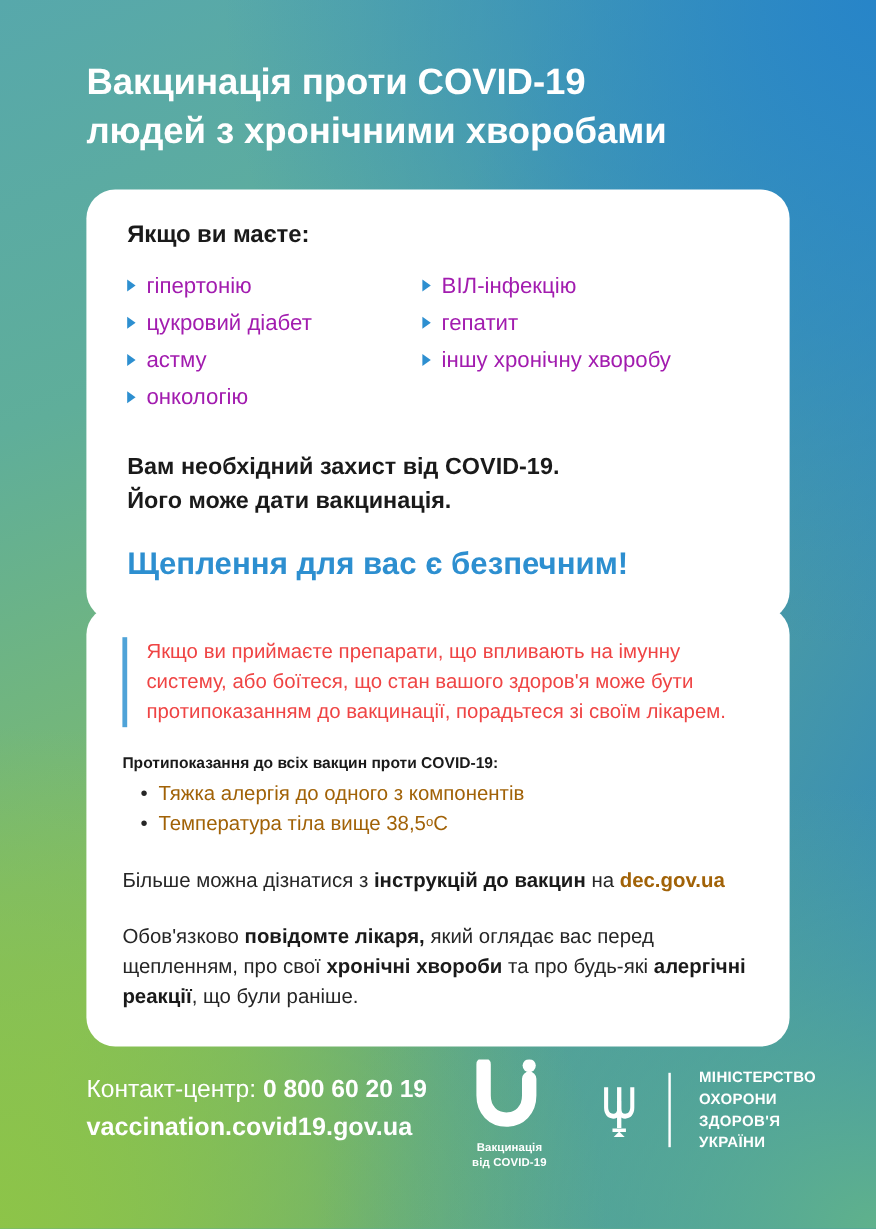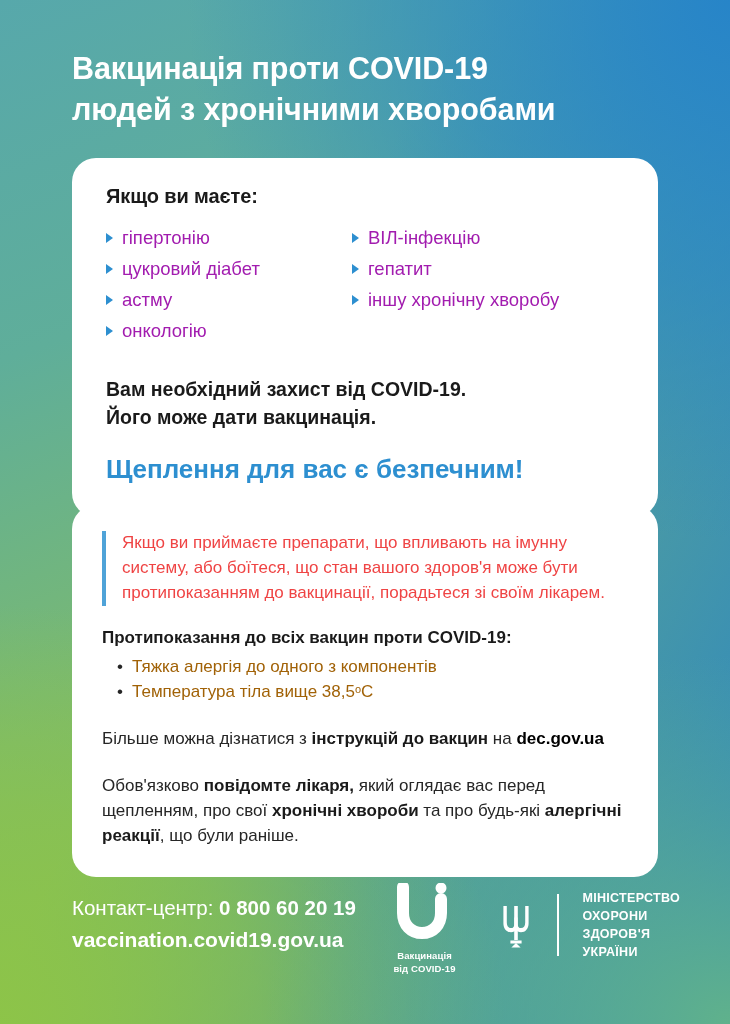--- a/index.html
+++ b/index.html
@@ -147,21 +147,21 @@
   }
   .quote p {
     margin: 0;
     font-size: 17px;
     color: #ef4444;
     line-height: 1.47;
   }
 
   .sec-heading {
     margin: 0 0 6px 0;
-    font-size: 17px;
+    font-size: 13px;
     font-weight: bold;
     color: #1a1a1a;
   }
   .dot-list {
     margin: 0 0 22px 0;
     padding-left: 30px;
     list-style: none;
   }
   .dot-list li {
     font-size: 17px;
@@ -179,21 +179,21 @@
 
   .para {
     margin: 0 0 22px 0;
     font-size: 17px;
     color: #262626;
     line-height: 1.47;
   }
   .para:last-child { margin-bottom: 0; }
   .para b { font-weight: bold; color: #1a1a1a; }
   .link {
-    color: #000000;
+    color: #a16207;
     font-weight: bold;
     text-decoration: none;
   }
 
   
   .footer {
     position: absolute;
     left: 0;
     right: 0;
     bottom: 21px;

